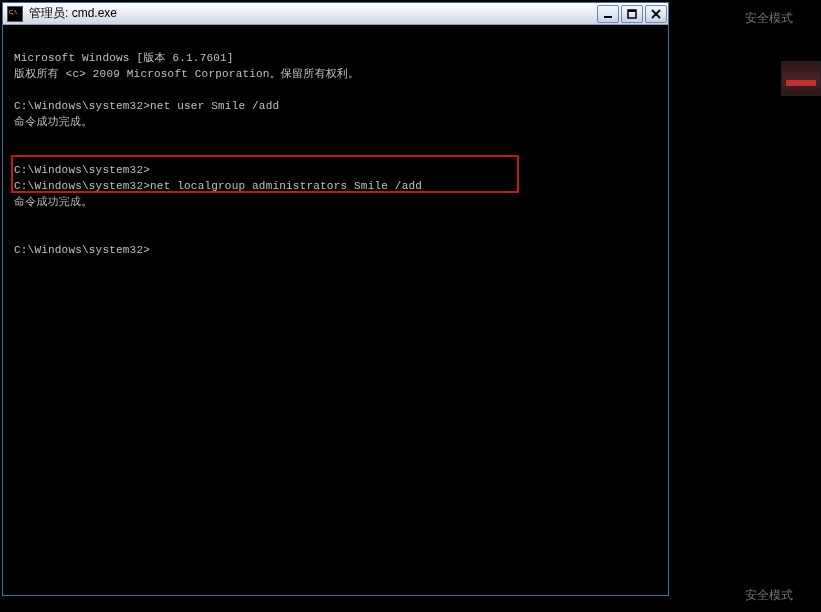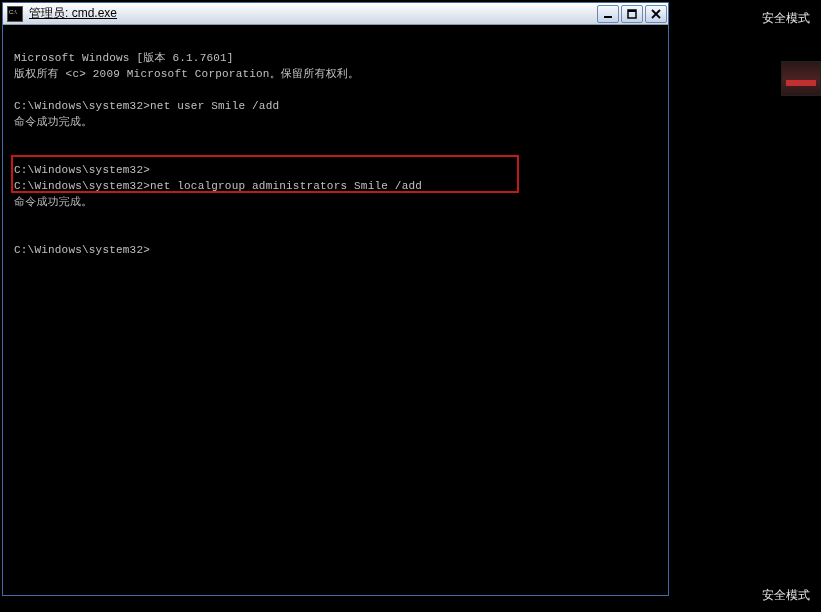--- a/index.html
+++ b/index.html
@@ -1,21 +1,21 @@
 <!DOCTYPE html>
 <html><head>
   <meta charset="utf-8">
   <style>
     * { margin:0; padding:0; box-sizing:border-box; }
     body { width:821px; height:612px; background:#000; font-family:"SimSun","NSimSun","Consolas",monospace; position:relative; overflow:hidden; }
 
     .desktop { width:821px; height:612px; background:#000; position:relative; }
 
     .safe-mode-tr, .safe-mode-br {
-      position:absolute; right:11px; color:#e5e5e5; font-size:12px;
+      position:absolute; right:28px; color:#737373; font-size:12px;
       font-family:"Microsoft YaHei","SimSun",sans-serif;
       text-align:right;
     }
     .safe-mode-tr { top:10px; }
     .safe-mode-br { bottom:8px; }
 
     .thumb {
       position:absolute; top:61px; right:0; width:40px; height:35px;
       background:linear-gradient(#2a1717,#4a2222,#2a1717);
       border:1px solid #222;
@@ -33,21 +33,21 @@
       border-bottom:1px solid #8a9ab0;
       font-family:"Microsoft YaHei","SimSun",sans-serif;
     }
     .titlebar .icon-cmd {
       width:16px; height:16px; margin:0 4px;
       background:#000; border:1px solid #555; position:relative;
     }
     .titlebar .icon-cmd::before{
       content:"C:\\"; position:absolute; top:2px; left:1px; font-size:6px; color:#ccc;
     }
-    .titlebar .title { flex:1; padding-left:2px;text-decoration:underline; }
+    .titlebar .title { flex:1; padding-left:2px; }
 
     .winbtns { display:flex; height:100%; }
     .winbtn {
       width:22px; height:18px; margin:2px 1px 0 1px;
       background:linear-gradient(#f5f9ff,#c6d4ea);
       border:1px solid #6f87a8; border-radius:2px;
       display:flex; align-items:center; justify-content:center;
       font-size:10px; color:#000; cursor:pointer;
     }
     .winbtn svg { display:block; }

